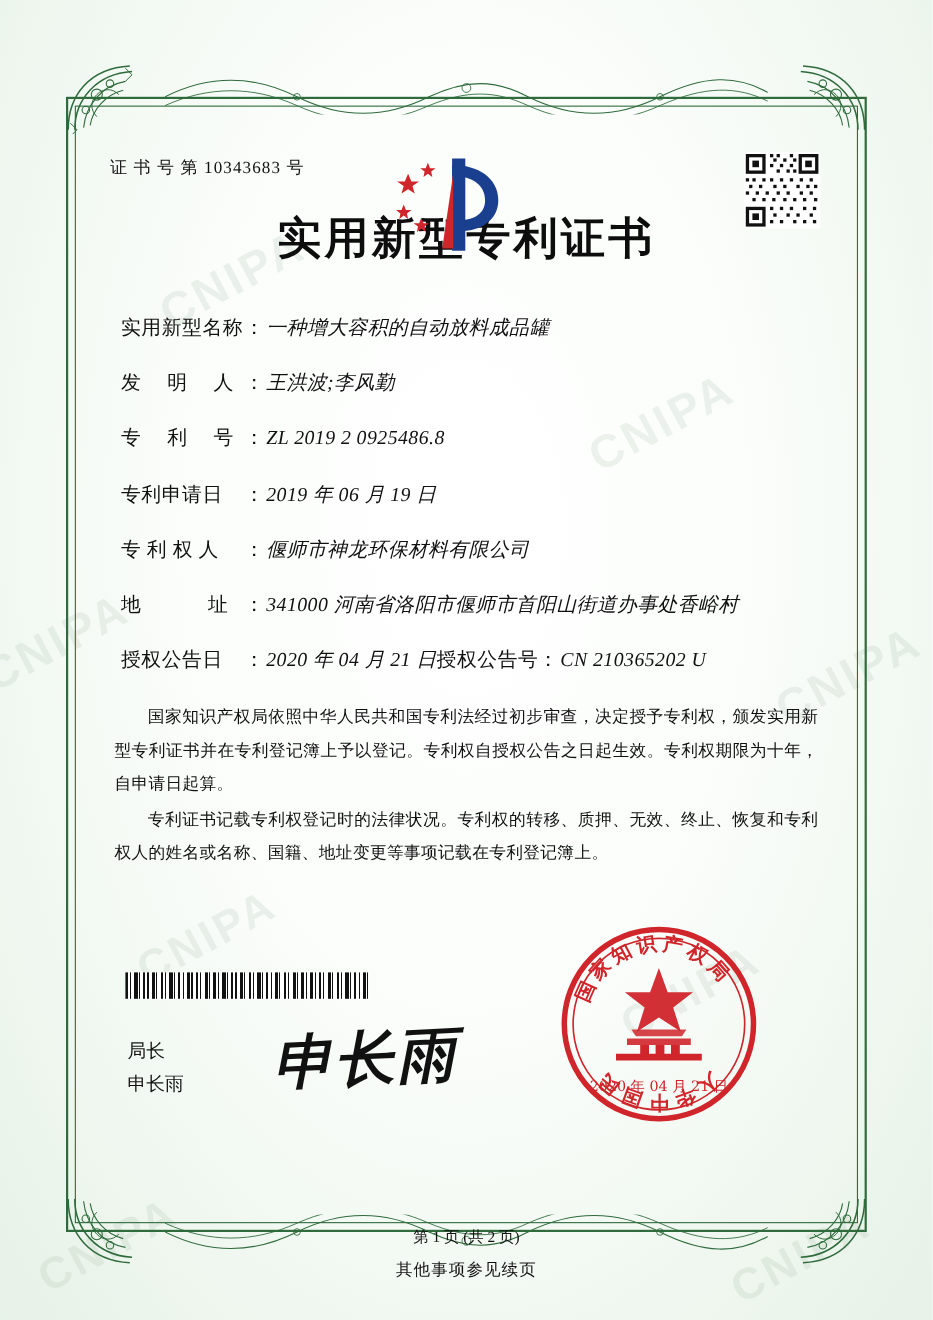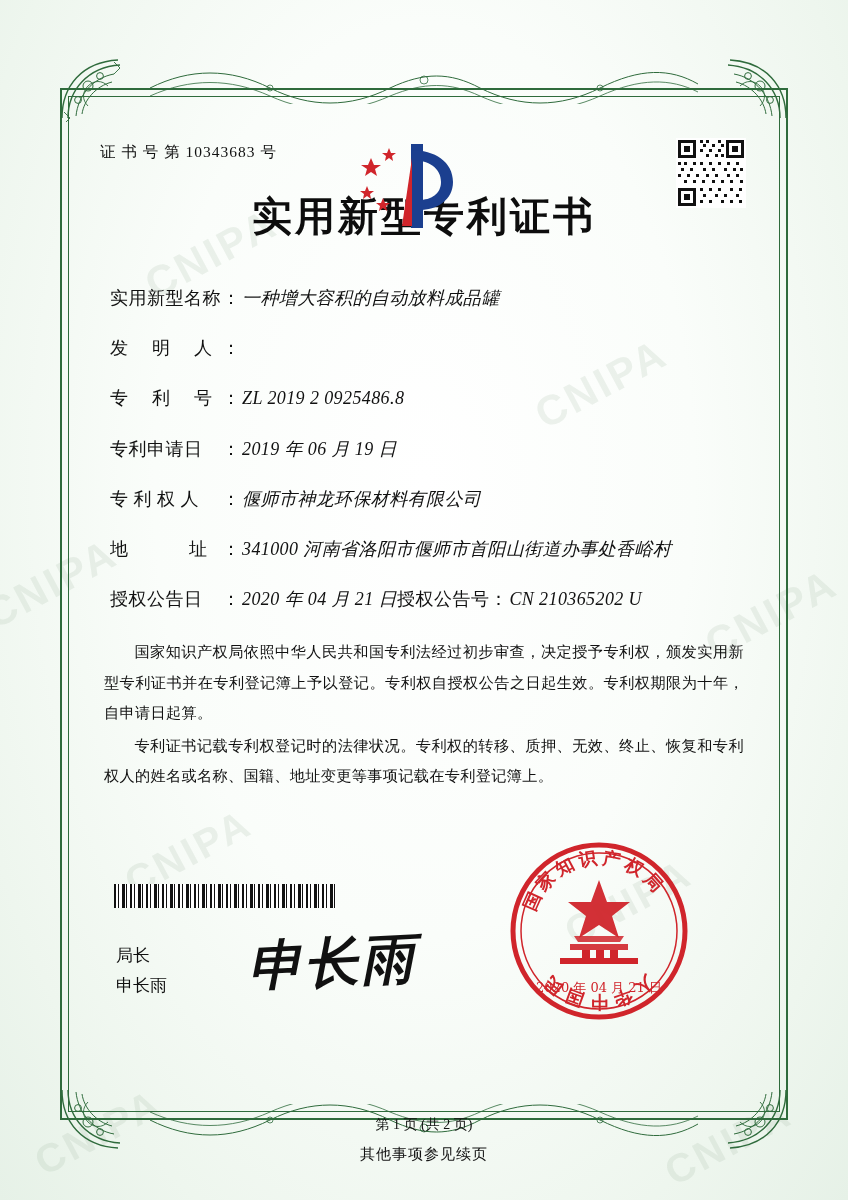--- a/index.html
+++ b/index.html
@@ -374,20 +374,21 @@
 
     <div class="fields">
       <div class="field">
         <span class="f-label">实用新型名称</span>
         <span class="f-colon">：</span>
         <span class="f-value">一种增大容积的自动放料成品罐</span>
       </div>
       <div class="field">
         <span class="f-label">发　 明　 人</span>
         <span class="f-colon">：</span>
+        <span class="f-value">王洪波;李风勤</span>
       </div>
       <div class="field">
         <span class="f-label">专　 利　 号</span>
         <span class="f-colon">：</span>
         <span class="f-value">ZL 2019 2 0925486.8</span>
       </div>
       <div class="field">
         <span class="f-label">专利申请日</span>
         <span class="f-colon">：</span>
         <span class="f-value">2019 年 06 月 19 日</span>

